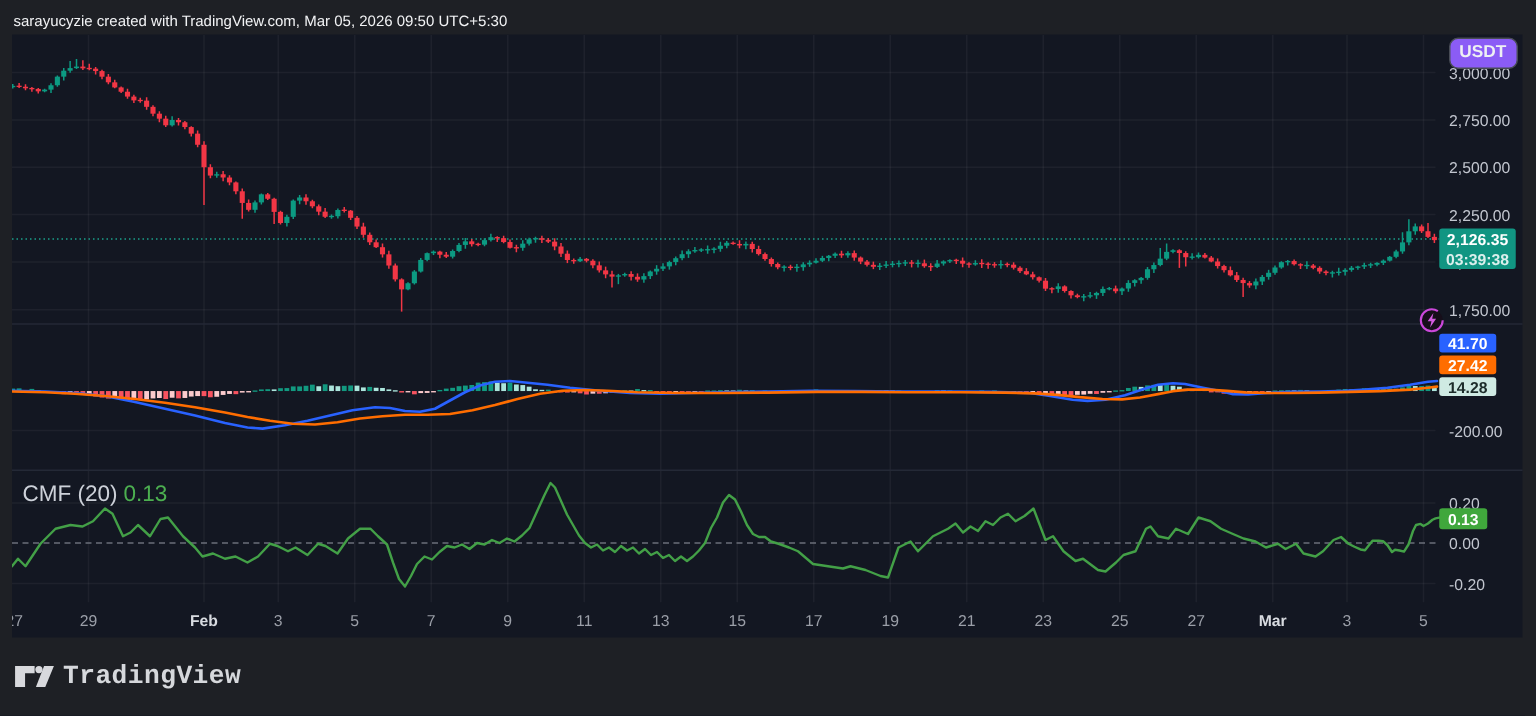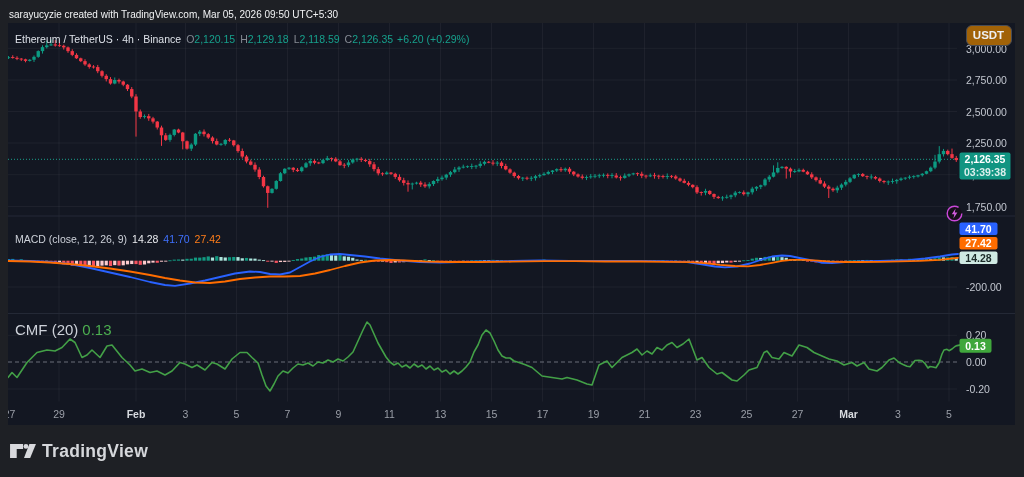--- a/index.html
+++ b/index.html
@@ -7,22 +7,22 @@
 .legend { position:absolute; white-space:nowrap; font-size:12px; }
 #leg1 { left:7px; top:9.5px; font-size:10.5px; color:#dde1e8; }
 #leg1 .l { margin-left:5px; } #leg1 .sp { margin-left:4px; }
 #leg1 .l { color:#868b94; } #leg1 .v { color:#16a08c; }
 #leg2 { left:7px; top:209.5px; color:#cdd1d9; font-size:10.5px; }
 #leg2 .w,#leg2 .b,#leg2 .o { margin-left:5px; }
 #leg2 .w { color:#e8eaee; } #leg2 .b { color:#3f71ff; } #leg2 .o { color:#ff7d1a; }
 #leg3 { left:7px; top:297.5px; color:#cdd1d9; font-size:15px; }
 #leg3 .g { margin-left:4px; }
 #leg3 .g { color:#4caf50; }
-#usdt { position:absolute; left:957.5px; top:1.5px; width:46px; height:21px; background:#a16207; border:1.5px solid #484c55; border-radius:6px; color:#eef0f3; font-size:11.5px; font-weight:bold; text-align:center; line-height:18.5px; }
-#bottom { position:absolute; left:0; top:425px; width:1024px; height:52px; }
+#usdt { position:absolute; left:957.5px; top:1.5px; width:46px; height:21px; background:#8b5cf6; border:1.5px solid #484c55; border-radius:6px; color:#eef0f3; font-size:11.5px; font-weight:bold; text-align:center; line-height:18.5px; }
+#bottom { position:absolute; left:0; top:425px; width:1024px; height:52px;font-family:Liberation Mono, monospace; }
 #blogo { position:absolute; left:10.3px; top:18.6px; }
 #btext { position:absolute; left:42px; top:16px; font-size:17.5px; font-weight:bold; color:#d6d8dc; letter-spacing:0.3px; }
 </style></head>
 <body>
 <div id="toptext">sarayucyzie created with TradingView.com, Mar 05, 2026 09:50 UTC+5:30</div>
 <div id="chart">
 <svg width="1008" height="402" viewBox="0 0 1008 402" font-family="Liberation Sans, sans-serif">
 <line x1="51" y1="0" x2="51" y2="378.5" stroke="rgba(230,235,245,0.05)" stroke-width="1"></line>
       <line x1="128" y1="0" x2="128" y2="378.5" stroke="rgba(230,235,245,0.05)" stroke-width="1"></line>
       <line x1="177.5" y1="0" x2="177.5" y2="378.5" stroke="rgba(230,235,245,0.05)" stroke-width="1"></line>
@@ -766,22 +766,20 @@
       <rect x="951.5" y="214" width="38" height="12.5" rx="2" fill="#ff6d00"></rect>
       <text x="970.5" y="224.2" font-size="10.5" fill="#ffffff" text-anchor="middle" font-weight="bold">27.42</text>
       <rect x="951.5" y="228.5" width="38" height="12.5" rx="2" fill="#cfeae3"></rect>
       <text x="970.5" y="238.8" font-size="10.5" fill="#1c2b29" text-anchor="middle" font-weight="bold">14.28</text>
       <rect x="951.5" y="315.8" width="32" height="14" rx="2" fill="#40a73c"></rect>
       <text x="967.5" y="326.8" font-size="10.5" fill="#ffffff" text-anchor="middle" font-weight="bold">0.13</text>
 <circle cx="946.5" cy="190.5" r="7.3" fill="#160e1a"></circle>
       <circle cx="946.5" cy="190.5" r="7.3" fill="none" stroke="#cb48da" stroke-width="1.4" stroke-dasharray="38.5,7.4"></circle>
       <path d="M 947.6 185.6 l -3.8 5.6 l 2.5 0 l -0.9 4.2 l 4 -5.9 l -2.6 0 z" fill="#d35ce0"></path>
 </svg>
-<div class="legend" id="leg1">Ethereum / TetherUS · 4h · Binance<span class="l">O</span><span class="v">2,120.15</span><span class="l">H</span><span class="v">2,129.18</span><span class="l">L</span><span class="v">2,118.59</span><span class="l">C</span><span class="v">2,126.35</span><span class="v sp">+6.20 (+0.29%)</span></div>
-<div class="legend" id="leg2">MACD (close, 12, 26, 9)<span class="w">14.28</span><span class="b">41.70</span><span class="o">27.42</span></div>
 <div class="legend" id="leg3">CMF (20)<span class="g">0.13</span></div>
 <div id="usdt">USDT</div>
 </div>
 <div id="bottom">
 <div id="blogo"><svg width="26" height="14.8" viewBox="0 0 28 16">
 <path d="M0 0 H14.1 V5.3 H7.2 V15.5 H0 Z" fill="#d8d9dd"></path>
 <circle cx="17.2" cy="2.6" r="2.6" fill="#d8d9dd"></circle>
 <path d="M20.9 0 H28 L21.6 15.5 H14.9 Z" fill="#d8d9dd"></path>
 </svg></div>
 <div id="btext">TradingView</div>

